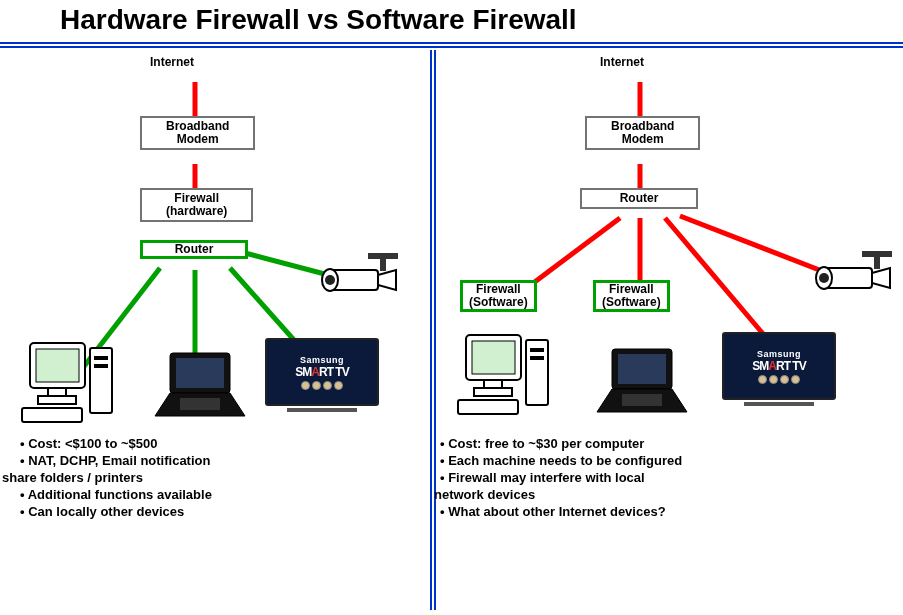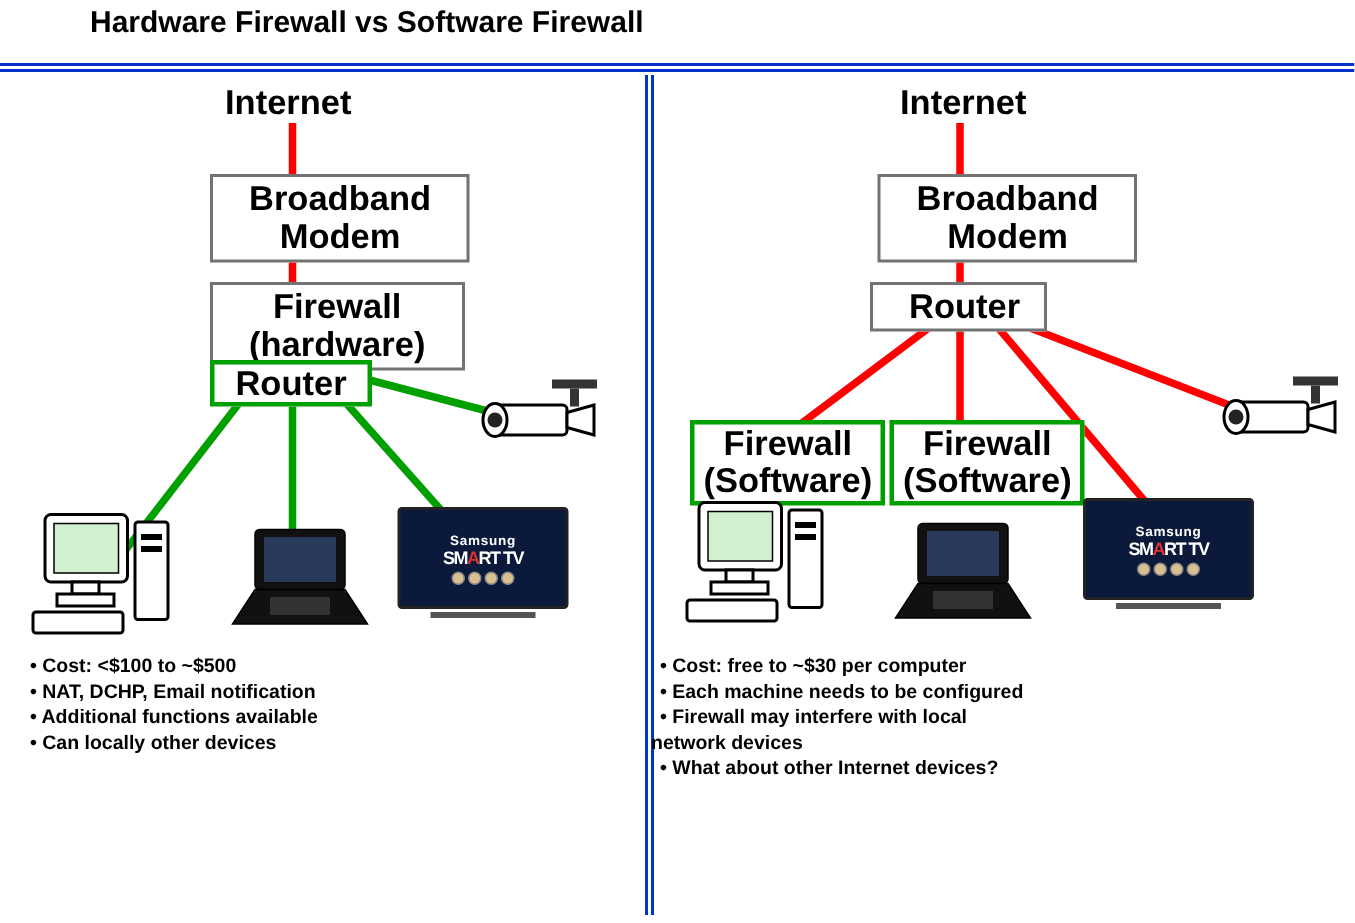--- a/index.html
+++ b/index.html
@@ -10,21 +10,21 @@
     font-family: Arial, Helvetica, sans-serif;
     overflow: hidden;
     position: relative;
   }
   .title-bar {
     width: 100%;
     height: 48px;
     position: relative;
   }
   .title-bar h1 {
-    font-size: 20px;
+    font-size: 28px;
     font-weight: bold;
     padding-left: 60px;
     padding-top: 4px;
     color: #000;
   }
   .title-underline {
     position: absolute;
     left: 0;
     right: 0;
     bottom: 0;
@@ -60,21 +60,21 @@
   .panel.left { left: 0; }
   .panel.right { left: 440px; width: 460px; }
   .diagram {
     position: relative;
     width: 100%;
     height: 380px;
   }
   .node {
     position: absolute;
     font-weight: bold;
-    font-size: 23px;
+    font-size: 12px;
     line-height: 1.1;
     text-align: center;
     background: #fff;
   }
   .node.plain { border: none; }
   .node.blackbox { border: 2px solid #737373; padding: 2px 24px; }
   .node.greenbox { border: 3px solid #00a000; padding: 0px 6px; }
   .device {
     position: absolute;
   }
@@ -195,20 +195,21 @@
               <span></span>
             </div>
         </div>
         <div class="smarttv-stand"></div>
       </div>
     </div>
 
     <div class="bullets">
       <div>• <span>Cost:  &lt;$100 to ~$500</span></div>
       <div>• <span>NAT, DCHP, Email notification</span></div>
+      <div style="margin-left:-18px;"><span>share folders / printers</span></div>
       <div>• <span>Additional functions available</span></div>
       <div>• <span>Can locally other devices</span></div>
     </div>
   </div>
 
   <div class="panel right">
     <div class="diagram">
 
       <svg class="conn" viewBox="0 0 460 380" preserveAspectRatio="none">
 

